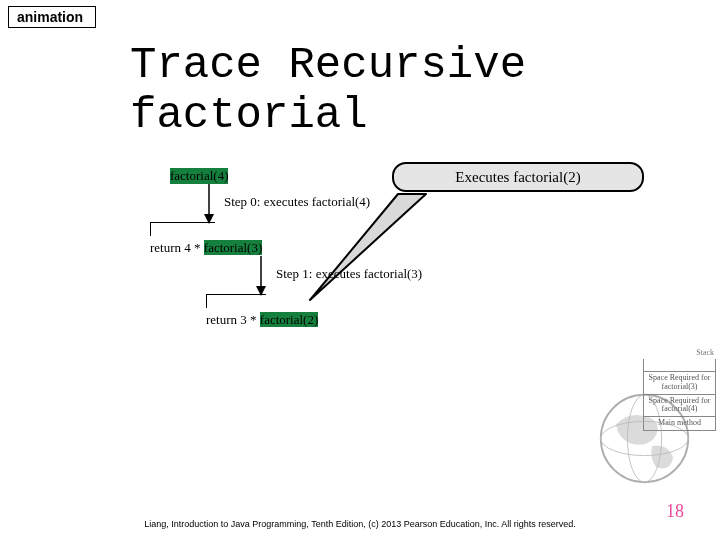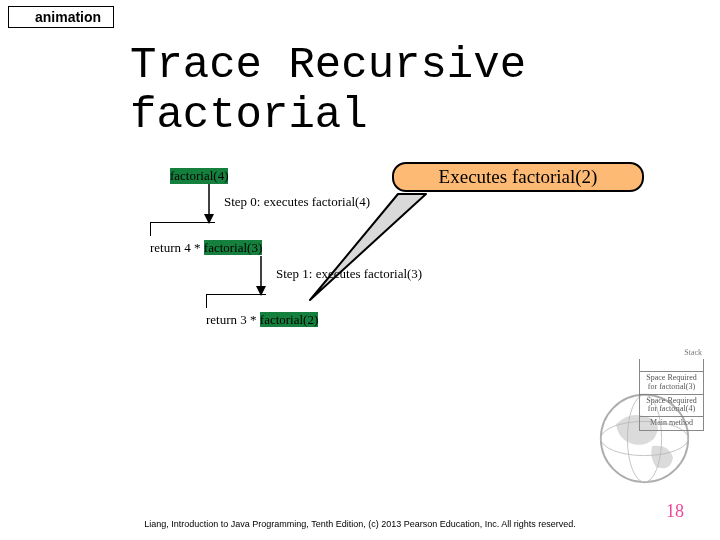--- a/index.html
+++ b/index.html
@@ -1,21 +1,21 @@
 <!DOCTYPE html>
 <html><head>
 <meta charset="utf-8">
 <style>
   * { margin: 0; padding: 0; box-sizing: border-box; }
   html, body { width: 720px; height: 540px; background: #fff; font-family: "Times New Roman", serif; }
   .slide { position: relative; width: 720px; height: 540px; }
 
   .anim-box {
     position: absolute; left: 8px; top: 6px;
-    border: 1px solid #000; padding: 2px 12px 2px 26px;
+    border: 1px solid #000; padding: 2px 12px 2px 8px;
     font-family: Arial, sans-serif; font-weight: bold; font-size: 14px; text-align: center;
   }
 
   .title {
     position: absolute; left: 130px; top: 40px;
     font-size: 44px; font-family: Liberation Mono, monospace;
   }
 
   .diagram { position: absolute; left: 150px; top: 168px; width: 280px; font-family: "Times New Roman", serif; font-size: 13px; }
   .call-top { position: absolute; left: 20px; top: 0; }
@@ -25,29 +25,29 @@
   .bracket0 { position: absolute; left: 0; top: 54px; width: 65px; height: 14px; border-top: 1px solid #000; border-left: 1px solid #000; }
   .ret0 { position: absolute; left: 0; top: 72px; }
   .arrow1 { position: absolute; left: 104px; top: 88px; width: 14px; }
   .step1 { position: absolute; left: 126px; top: 98px; }
   .bracket1 { position: absolute; left: 56px; top: 126px; width: 60px; height: 14px; border-top: 1px solid #000; border-left: 1px solid #000; }
   .ret1 { position: absolute; left: 56px; top: 144px; }
 
   .callout {
     position: absolute; left: 392px; top: 162px;
     width: 252px; height: 30px; border: 2px solid #000; border-radius: 14px;
-    background: #fdba74; display: flex; align-items: center; justify-content: center;
-    font-size: 19px;
+    background: #e5e5e5; display: flex; align-items: center; justify-content: center;
+    font-size: 15px;
   }
   .callout-pointer {
     position: absolute; left: 308px; top: 192px; width: 120px; height: 110px;
   }
 
   .stack {
-    position: absolute; right: 16px; top: 348px; width: 65px;
+    position: absolute; right: 4px; top: 348px; width: 73px;
     font-family: "Times New Roman", serif; font-size: 8px; color: #555; text-align: center;
   }
   .stack-label { font-size: 8px; color: #777; text-align: right; padding-right: 2px; margin-bottom: 2px; }
   .stack-col { border-left: 1px solid #888; border-right: 1px solid #888; }
   .stack-cell { border-top: 1px solid #888; padding: 2px 2px; line-height: 1.1; }
   .stack-cell:last-child { border-bottom: 1px solid #888; text-align: center; }
   .stack-top { height: 12px; border-top: none; }
 
   .globe { position: absolute; right: 28px; bottom: 54px; width: 95px; height: 95px; opacity: 0.6; }
 

